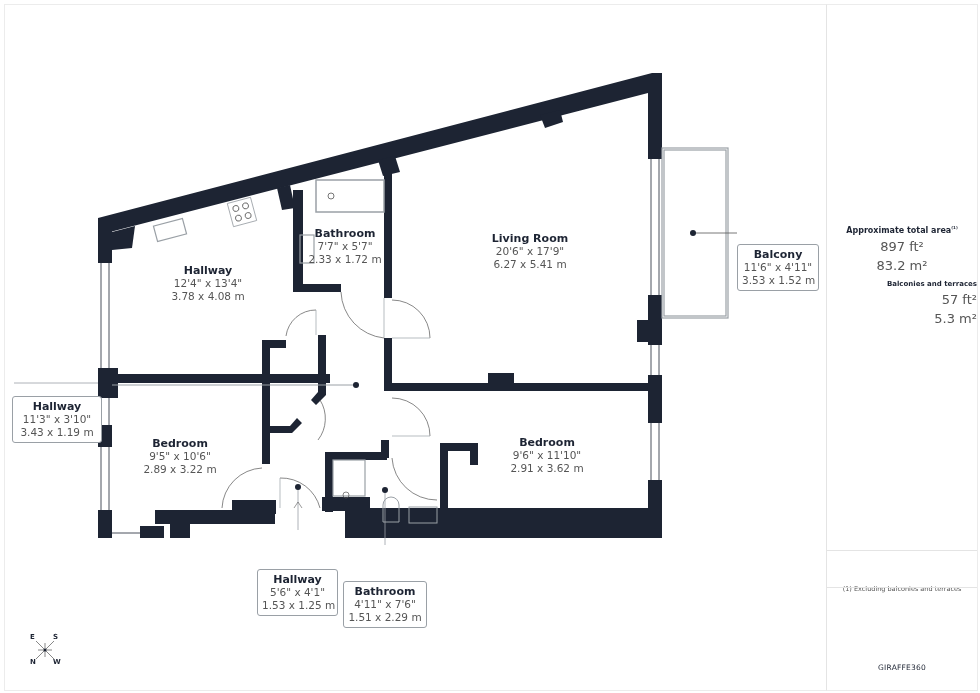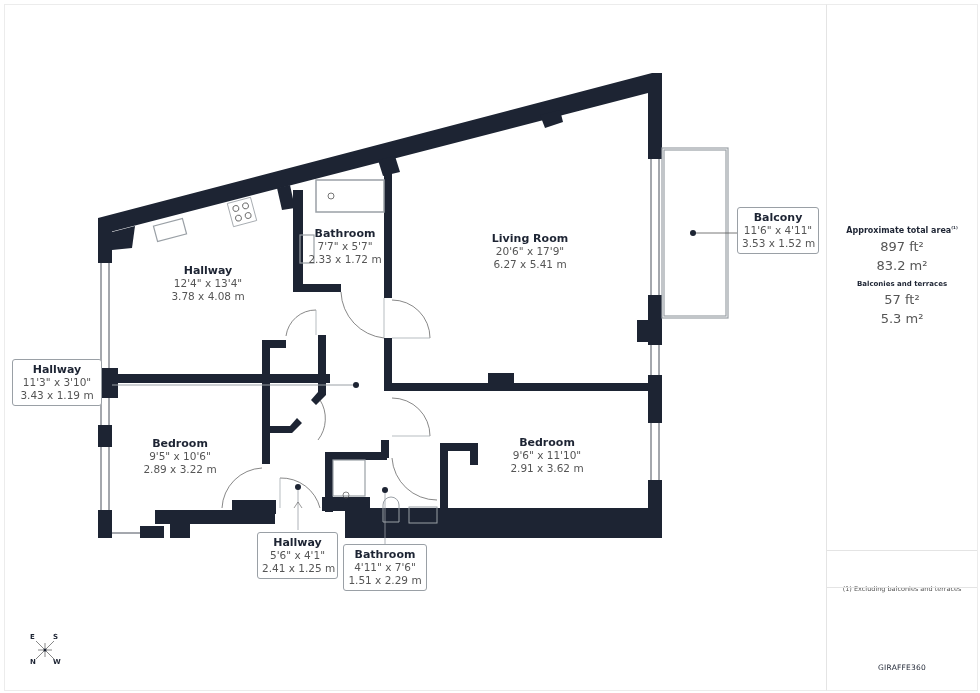--- a/index.html
+++ b/index.html
@@ -10,21 +10,21 @@
   .side .h { font-weight:bold; font-size:8px; color:#1d2433; }
   .side .v { font-size:13px; color:#555; margin-top:4px; }
   .side .h2 { font-weight:bold; font-size:7px; color:#1d2433; }
   .side .div { position:absolute; left:0; width:150px; border-top:1px solid #e4e4e4; }
   .side .note { font-size:6.5px; color:#555; line-height:10px; padding:0 10px; }
   .side .brand { font-size:7.5px; color:#1d2433; letter-spacing:0.2px; }
   .side .brand b { font-weight:normal;margin-top:36px; }
   svg.plan { position:absolute; left:0; top:0; }
   .label { position:absolute; text-align:center; font-size:10.5px; line-height:13px; color:#555; white-space:nowrap; }
   .label .t { font-weight:bold; color:#1d2433; font-size:11px; }
-  .callout { position:absolute; background:#fff; border:1px solid #9aa0a6; border-radius:3px; text-align:center; font-size:10.5px; line-height:13px; color:#555; padding:3px 4px; white-space:nowrap; }
+  .callout { position:absolute; background:#fff; border:1px solid #9aa0a6; border-radius:3px; text-align:center; font-size:10.5px; line-height:13px; color:#555; padding:3px 4px; white-space:nowrap;margin-top:37px; }
   .callout .t { font-weight:bold; color:#1d2433; font-size:11px; }
   .compass { position:absolute; left:28px; top:633px; width:34px; height:34px; font-size:7px; font-weight:bold; color:#1d2433; }
   .compass span { position:absolute; }
 </style>
 </head>
 <body>
 
 <div class="frame"></div>
 
 <svg class="plan" width="826" height="693">
@@ -174,21 +174,21 @@
 </div>
 
 <div class="callout" style="left:12px;top:359px;width:80px;">
   <div class="t">Hallway</div>
   <div>11'3" x 3'10"</div>
   <div>3.43 x 1.19 m</div>
 </div>
 <div class="callout" style="left:257px;top:532px;width:71px;">
   <div class="t">Hallway</div>
   <div>5'6" x 4'1"</div>
-  <div>2.41 x 1.25 m</div>
+  <div>1.53 x 1.25 m</div>
 </div>
 <div class="callout" style="left:343px;top:544px;width:74px;">
   <div class="t">Bathroom</div>
   <div>4'11" x 7'6"</div>
   <div>1.51 x 2.29 m</div>
 </div>
 <div class="callout" style="left:737px;top:207px;width:72px;">
   <div class="t">Balcony</div>
   <div>11'6" x 4'11"</div>
   <div>3.53 x 1.52 m</div>
@@ -209,21 +209,21 @@
   <span style="left:2px;top:25px;">N</span>
   <span style="left:25px;top:25px;">W</span>
 </div>
 
 <div class="side">
   <div class="sec" style="top:220px;">
     <div class="h"><span>Approximate total area</span><sup style="font-size:4px;">(1)</sup></div>
     <div class="v">897 ft²</div>
     <div class="v">83.2 m²</div>
   </div>
-  <div class="sec" style="top:275px;">
+  <div class="sec" style="top:275px;text-align:right;">
     <div class="h2">Balconies and terraces</div>
     <div class="v">57 ft²</div>
     <div class="v">5.3 m²</div>
   </div>
   <div class="div" style="top:545px;"></div>
   <div class="sec" style="top:579px;">
     <div class="note">(1) Excluding balconies and terraces</div>
   </div>
   <div class="div" style="top:582px;"></div>
   <div class="sec" style="top:658px;">

